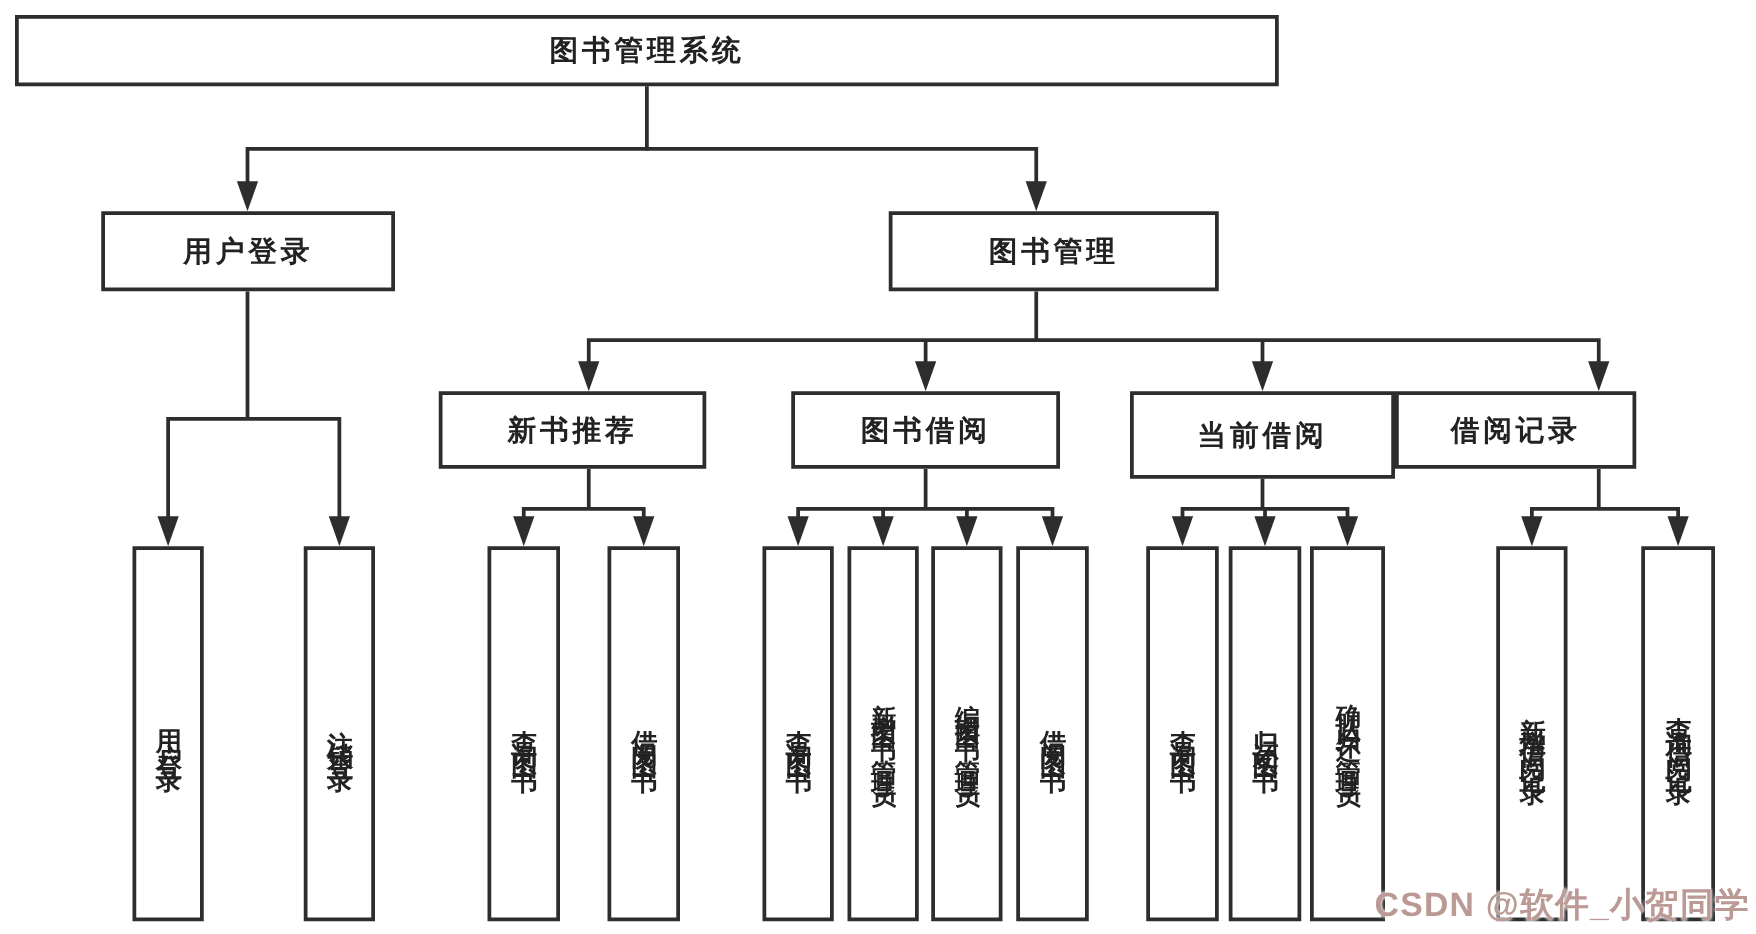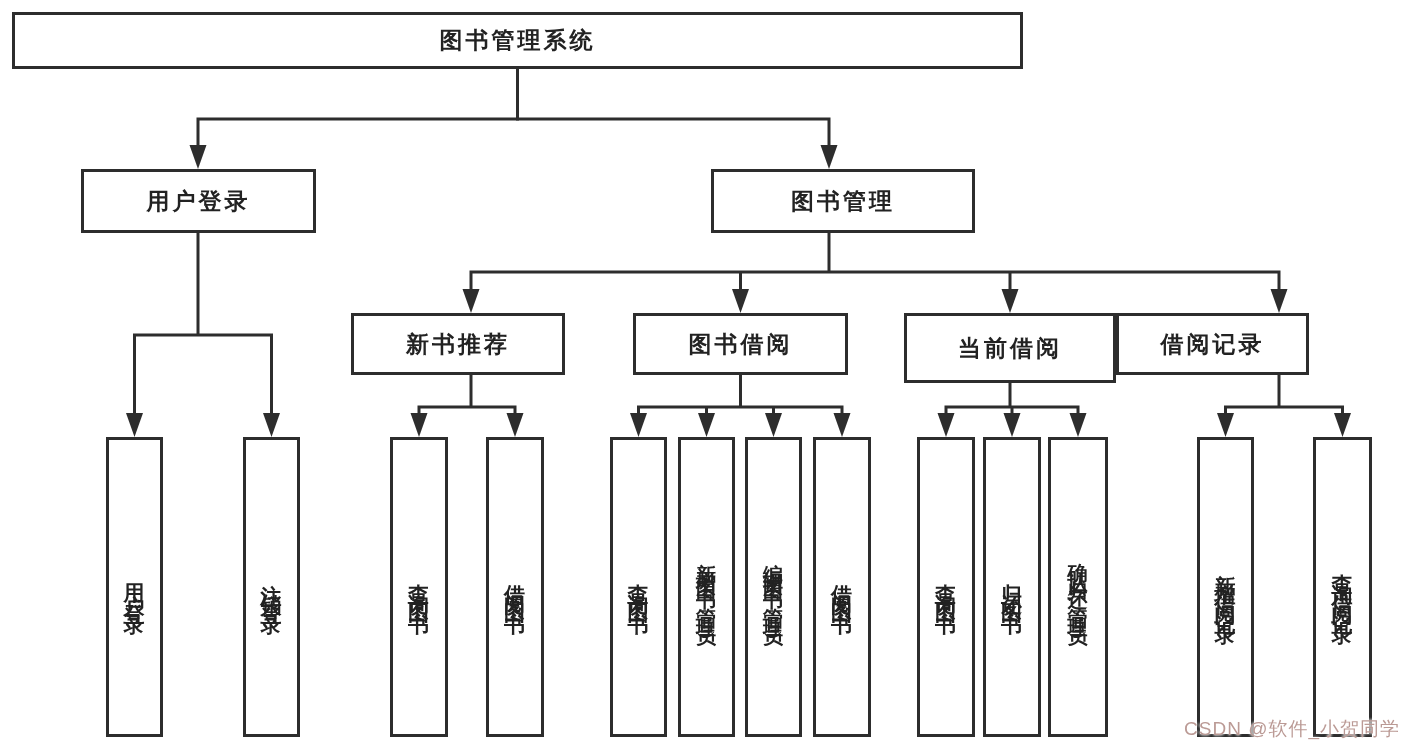--- a/index.html
+++ b/index.html
@@ -20,24 +20,25 @@
   }
   .vlabel{
     writing-mode:vertical-lr;text-orientation:mixed;
     font-size:21px;color:#222;letter-spacing:10px;line-height:1;
   }
   .vlabel.dense{letter-spacing:9px;font-size:20px;}
   svg.connectors{position:absolute;left:0;top:0;z-index:0;}
   .box{z-index:1;font-weight:bold;}
   .watermark{
     position:absolute;right:5px;bottom:5px;z-index:6;
-    font-size:19px;letter-spacing:1px;
+    font-size:27px;letter-spacing:1px;
     color:#bb9a95;
     text-shadow:0 0 3px #fff,0 0 3px #fff;
     white-space:nowrap;
+    font-weight:bold;
   }
 </style>
 </head>
 <body>
 
 <svg class="connectors" width="1405" height="747" viewBox="0 0 1405 747">
   <g stroke="#2d2d2d" stroke-width="3" fill="none">
 
     <g>
       <path d="M517.5 68 V120.5"></path>

